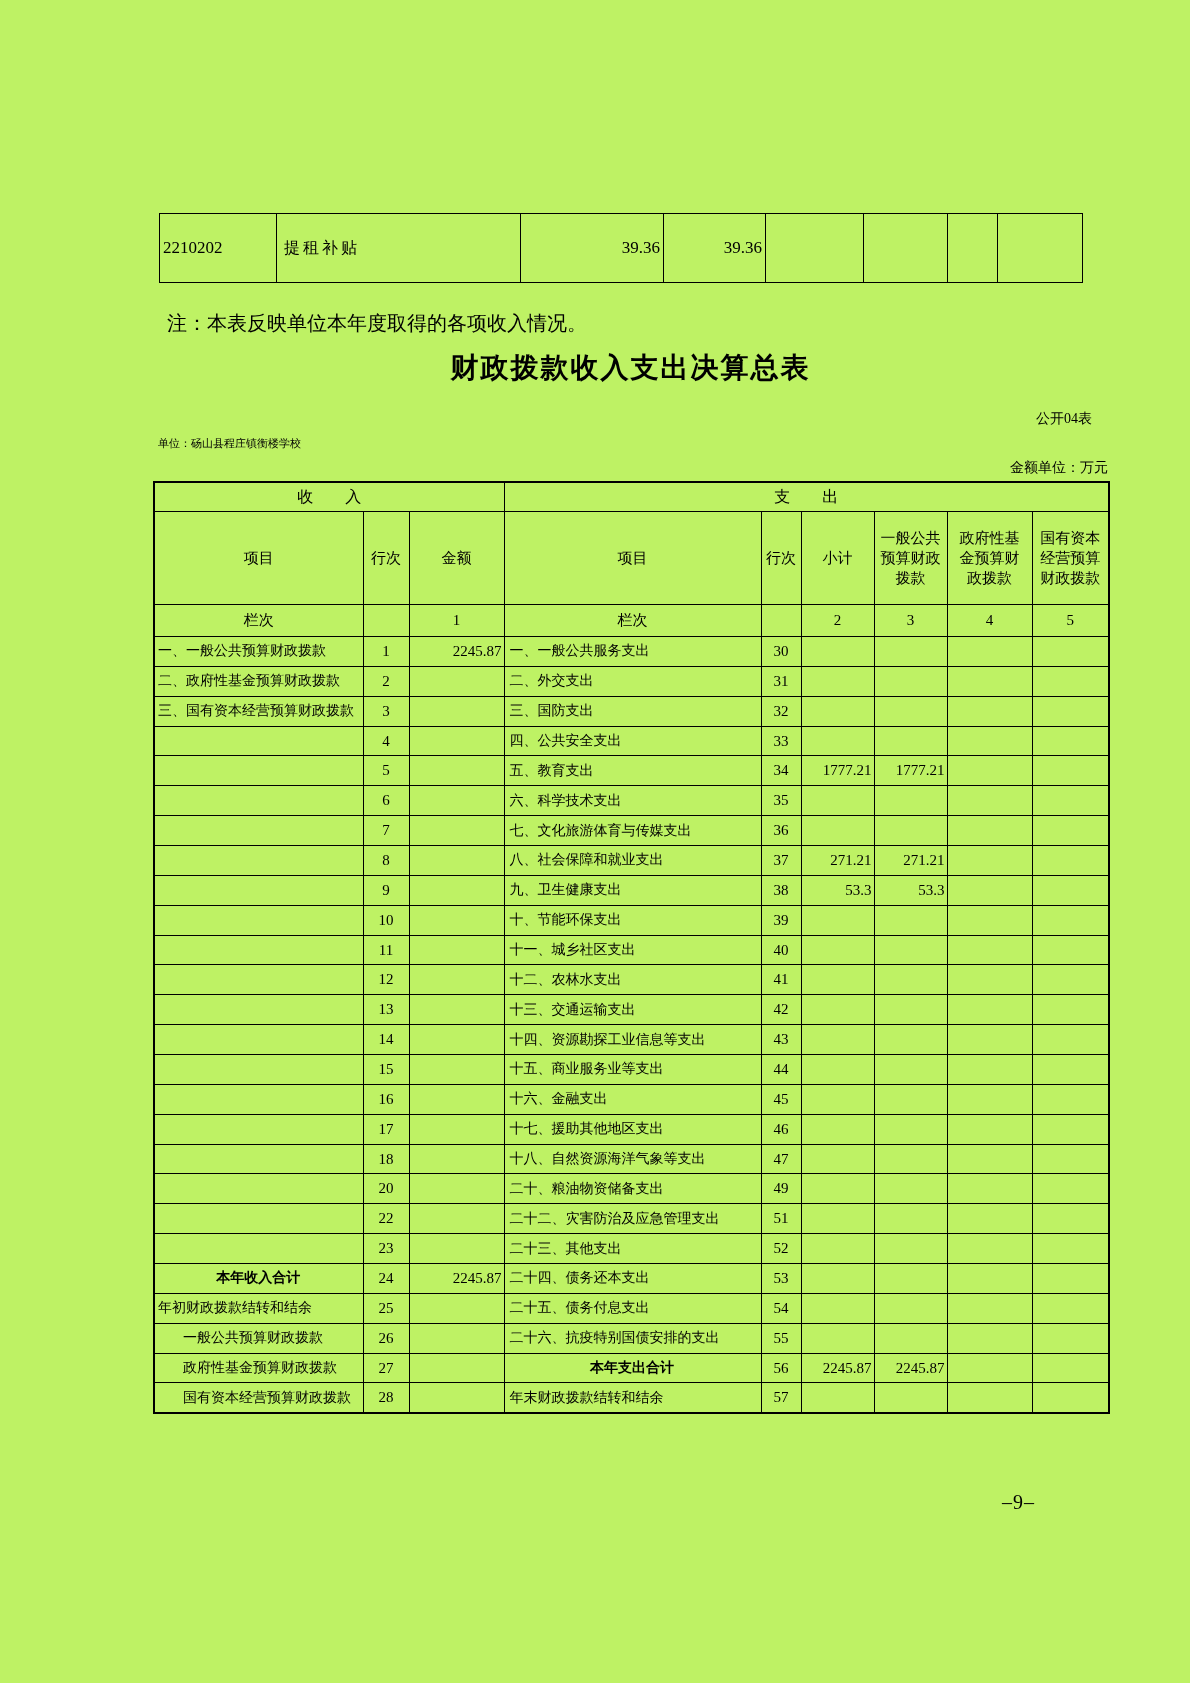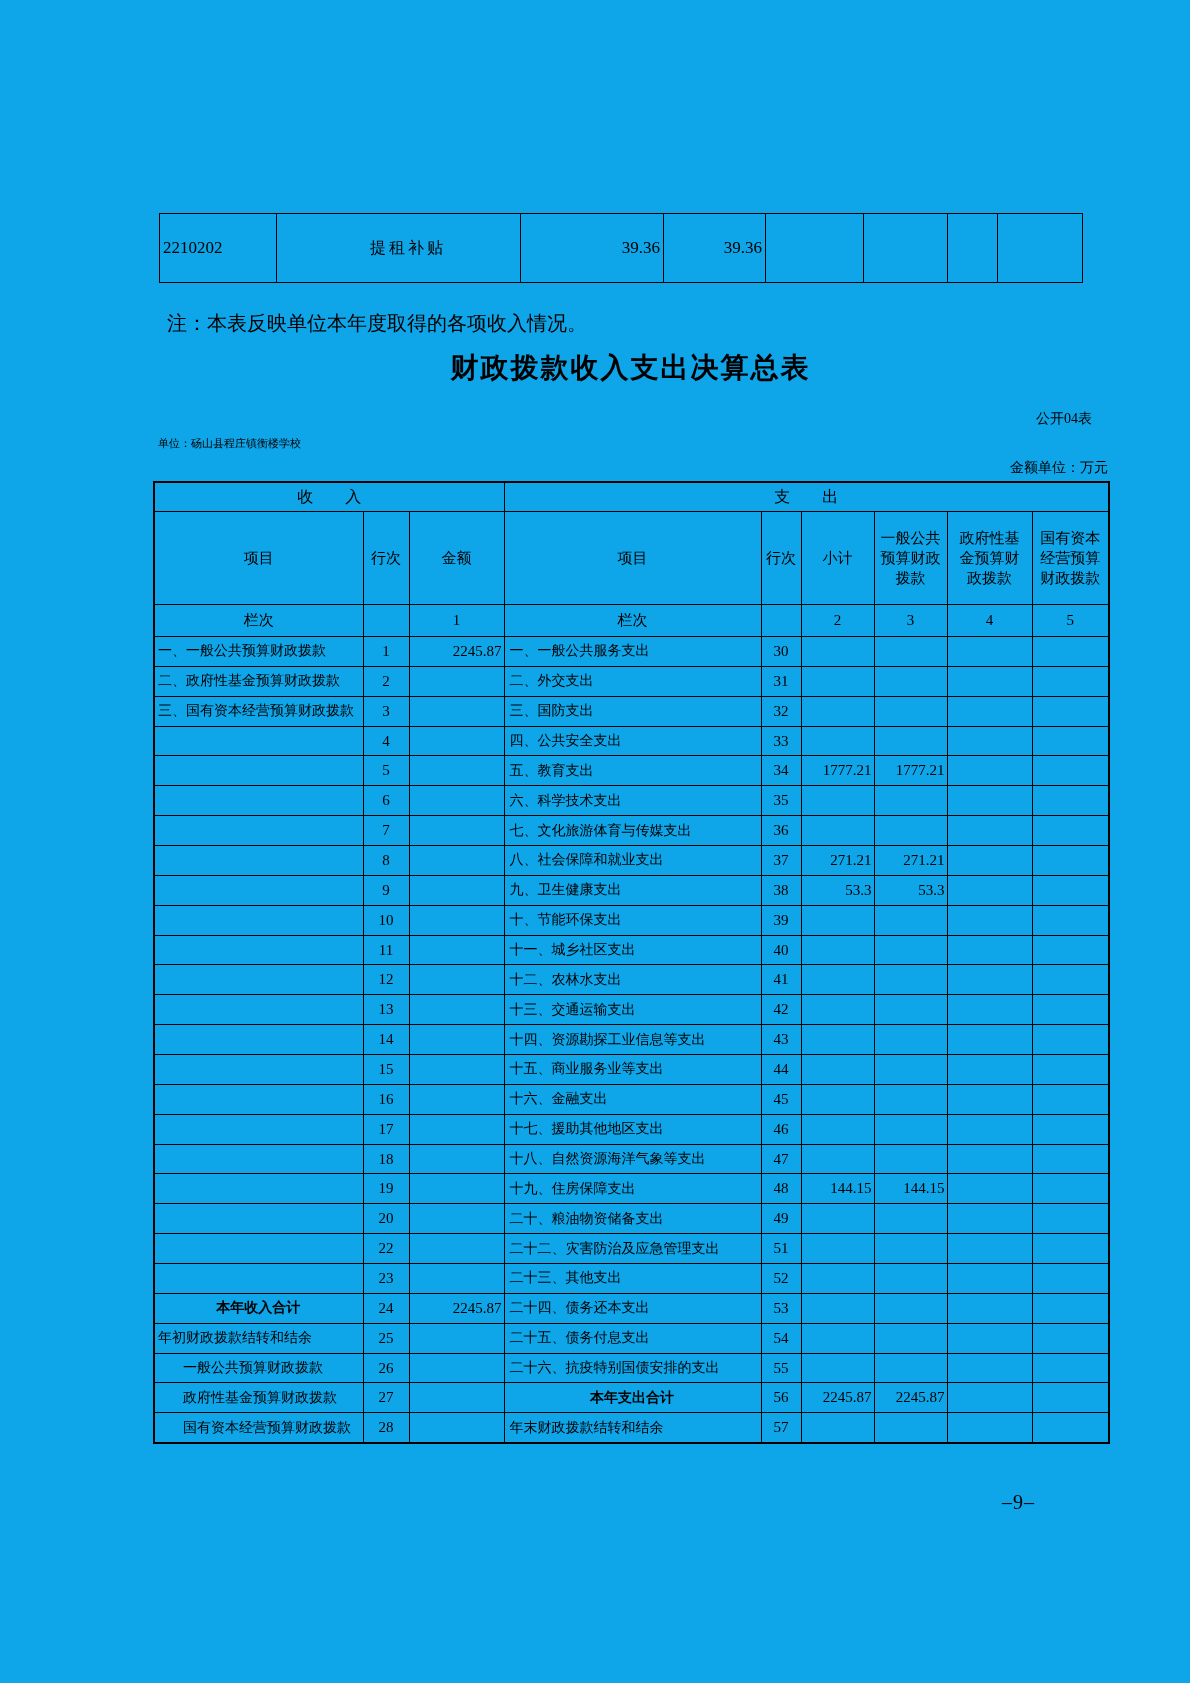--- a/index.html
+++ b/index.html
@@ -1,26 +1,26 @@
 <!DOCTYPE html>
 <html><head>
 <meta charset="utf-8">
 <style>
   html,body{margin:0;padding:0;background:#ffffff;}
   .page{
-    position:relative;width:1190px;height:1683px;background:#0ea5e9;
+    position:relative;width:1190px;height:1683px;background:#bef264;
     font-family:"Liberation Serif","DejaVu Serif",serif;color:#000;overflow:hidden;
   }
   table{border-collapse:collapse;table-layout:fixed;}
 
   
   .fragment{position:absolute;left:159px;top:213px;width:923px;}
   .fragment td{border:1px solid #000;height:66px;font-size:17px;vertical-align:middle;overflow:hidden;}
   .fragment td.frag-code{text-align:left;padding-left:3px;}
-  .fragment td.frag-name{text-align:center;padding-left:20px;letter-spacing:3px;font-size:16px;}
+  .fragment td.frag-name{text-align:left;padding-left:7px;letter-spacing:3px;font-size:16px;}
   .fragment td.frag-num{text-align:right;padding-right:3px;}
 
   .note{position:absolute;left:167px;top:310px;font-size:20px;}
 
   .title{
     position:absolute;left:153px;top:349px;width:955px;text-align:center;
     font-family:Liberation Mono, monospace;font-weight:bold;
     font-size:28px;letter-spacing:2px;
   }
   .doc-code{position:absolute;right:98px;top:410px;font-size:14px;}
@@ -321,31 +321,20 @@
           <td class="num"></td>
           <td class="item ex">十八、自然资源海洋气象等支出</td>
           <td class="lineno">47</td>
           <td class="num"></td>
           <td class="num"></td>
           <td class="num"></td>
           <td class="num"></td>
         </tr>
         <tr>
           <td class="item"></td>
-          <td class="lineno">19</td>
-          <td class="num"></td>
-          <td class="item ex">十九、住房保障支出</td>
-          <td class="lineno">48</td>
-          <td class="num">144.15</td>
-          <td class="num">144.15</td>
-          <td class="num"></td>
-          <td class="num"></td>
-        </tr>
-        <tr>
-          <td class="item"></td>
           <td class="lineno">20</td>
           <td class="num"></td>
           <td class="item ex">二十、粮油物资储备支出</td>
           <td class="lineno">49</td>
           <td class="num"></td>
           <td class="num"></td>
           <td class="num"></td>
           <td class="num"></td>
         </tr>
         <tr>

